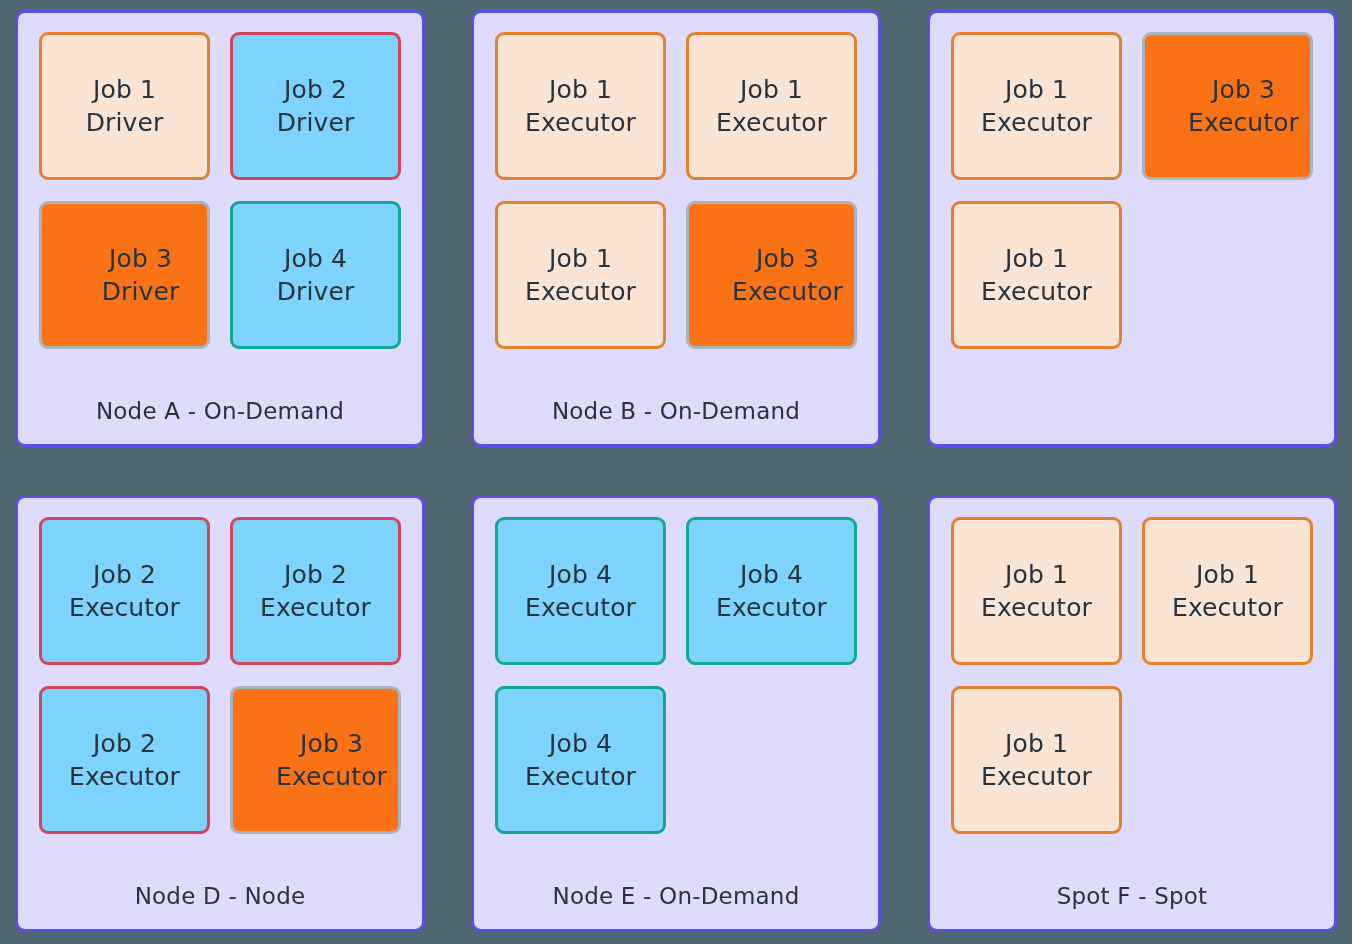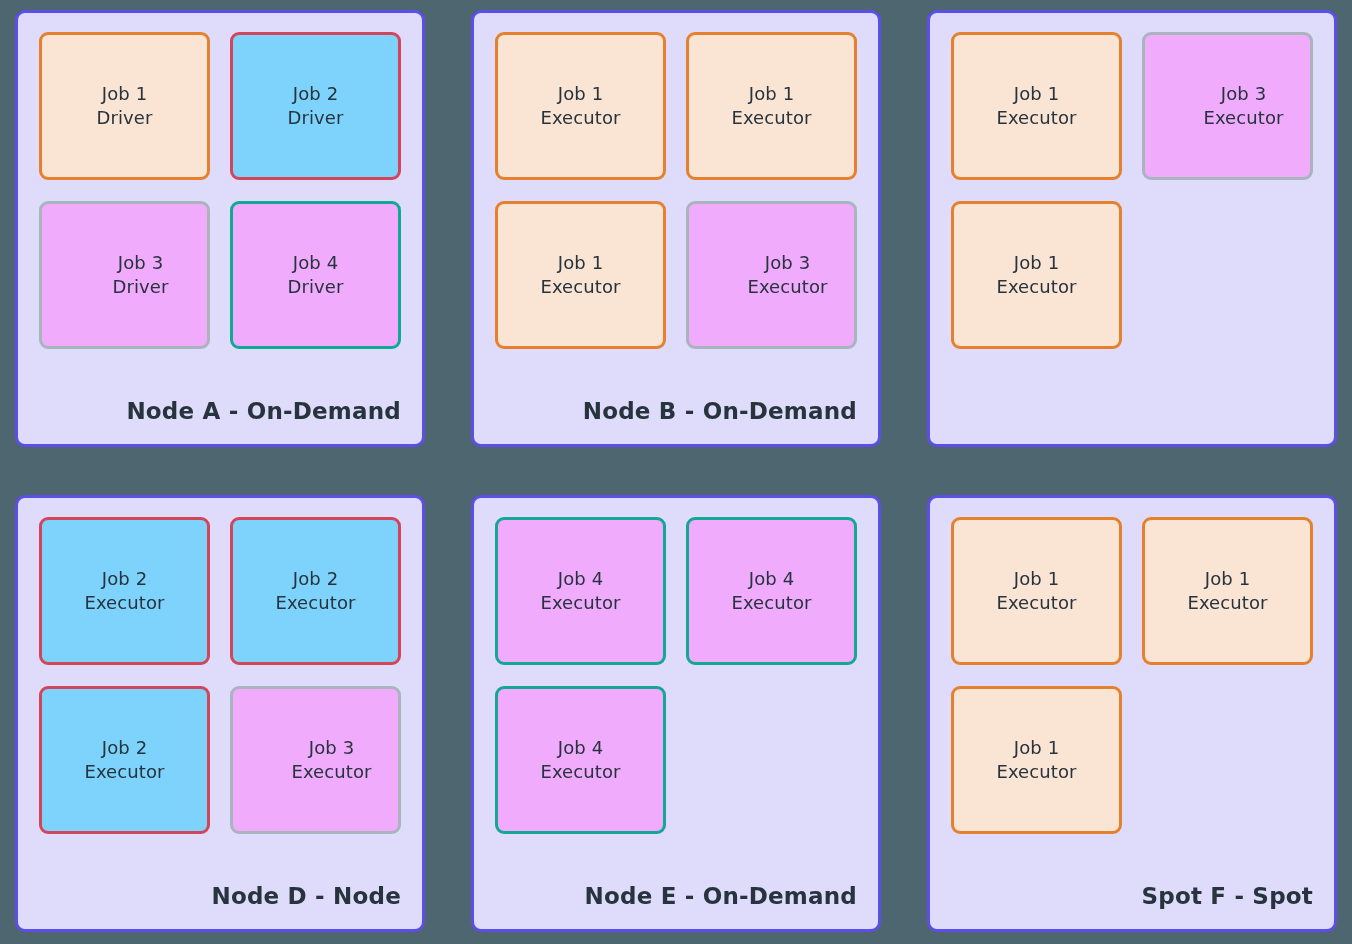--- a/index.html
+++ b/index.html
@@ -50,50 +50,49 @@
   .card {
     box-sizing: border-box;
     border-radius: 9px;
     border: 3px solid transparent;
     height: 148px;
     display: flex;
     flex-direction: column;
     align-items: center;
     justify-content: center;
     line-height: 1.33;
-    font-size: 18px;
+    font-size: 25px;
     color: #27333d;
     text-align: center;
     letter-spacing: 0.1px;
   }
 
   .card.empty {
     border-color: transparent;
     background: transparent;
   }
 
   .card .line {
     display: block;
   }
 
   
   .card.orange { background: #fae4d3; border-color: #e5812e; }
   .card.red    { background: #7dd3fc; border-color: #d3455a; }
-  .card.gray   { background: #f0abfc; border-color: #a8b5bd; padding-left: 32px; }
-  .card.teal   { background: #f0abfc; border-color: #13a795; }
+  .card.gray   { background: #f97316; border-color: #a8b5bd; padding-left: 32px; }
+  .card.teal   { background: #7dd3fc; border-color: #13a795; }
 
   .node-label {
     margin-top: auto;
     padding-top: 10px;
     padding-bottom: 8px;
-    text-align: right;
+    text-align: center;
     font-size: 23px;
     color: #27333d;
     letter-spacing: 0.2px;
-    font-weight: bold;
   }
 </style>
 </head>
 <body>
 
 <div class="grid">
 
   <div class="node">
     <div class="slots">
       <div class="card orange">

